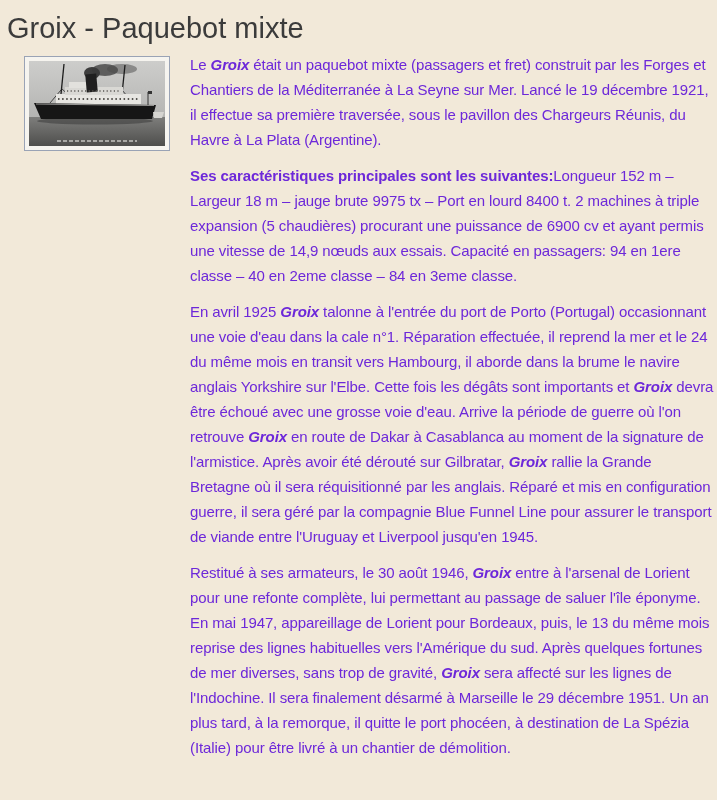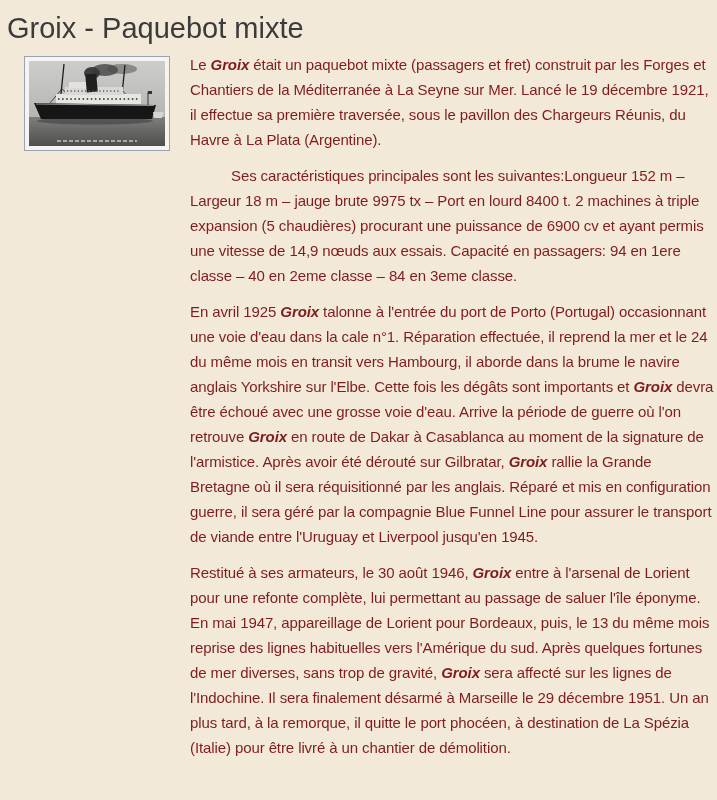--- a/index.html
+++ b/index.html
@@ -41,28 +41,28 @@
     width: 162px;
     font-size: 16px; line-height: 19px;
     color: #111111;
     font-family: "Liberation Sans", sans-serif;
   }
 
   
   .article {
     position: absolute; left: 190px; top: 52px;
     width: 524px;
-    color: #7f1d1d;
+    color: #6d28d9;
     font-size: 15px; line-height: 25px;
     letter-spacing: -0.1px;
     font-family: "Liberation Sans", sans-serif;
   }
   .article p { margin: 0 0 11px 0; }
   .run-n { font-style: normal; font-weight: 400; }
-  .run-b { font-weight: 400; margin-left: 41px; }
+  .run-b { font-weight: 700; }
   .run-bi { font-weight: 700; font-style: italic; }
 </style>
 </head>
 <body>
 
 <div class="page">
 
   <h1 class="page-title">Groix - Paquebot mixte</h1>
 
 

